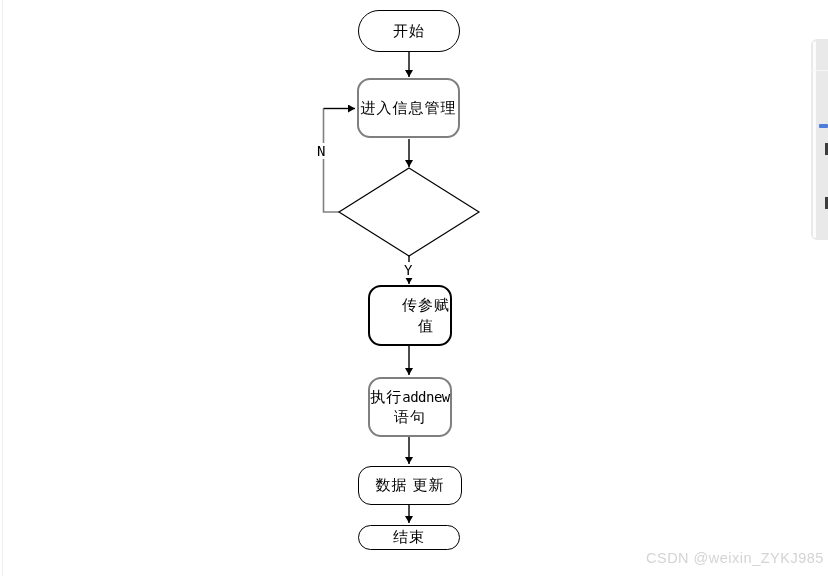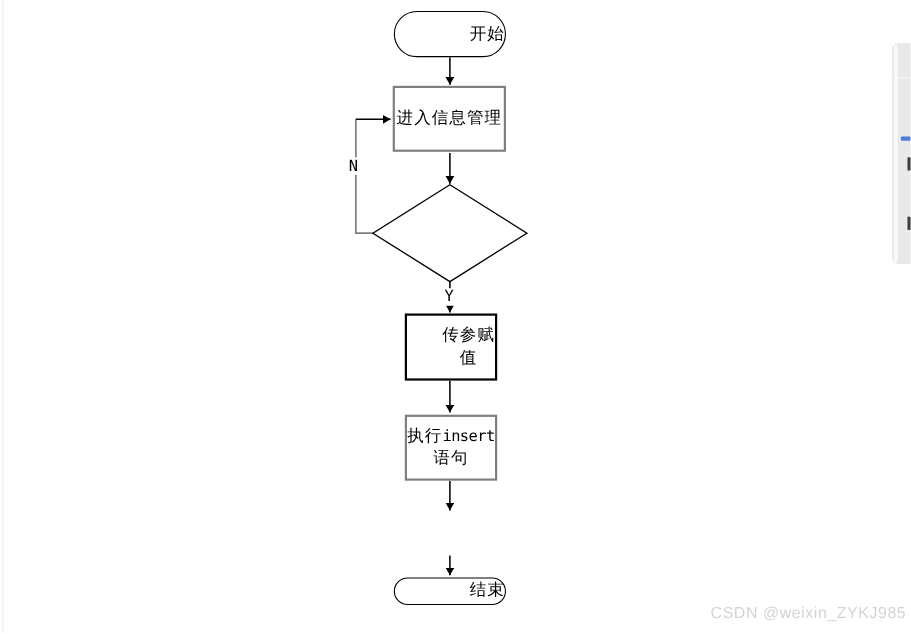--- a/index.html
+++ b/index.html
@@ -7,22 +7,23 @@
     position:relative;width:828px;height:576px;background:#ffffff;
     overflow:hidden;font-family:"Liberation Sans",sans-serif;color:#000;
   }
   .edge-hairline{position:absolute;left:2px;top:0;width:1px;height:576px;background:#eeeeee;}
   svg.connectors{position:absolute;left:0;top:0;width:828px;height:576px;}
 
   .node{
     position:absolute;display:flex;align-items:center;justify-content:center;
     background:#ffffff;font-size:15px;letter-spacing:1px;text-align:center;line-height:1.35;
     box-sizing:border-box;
+    border-radius:13px;
   }
-  .stadium{border:1.5px solid #000000;border-radius:22px;justify-content:flex-end;}
+  .stadium{border:1.5px solid #000000;border-radius:22px;}
   .rect-gray{border:2px solid #7f7f7f;}
   .rect-black{border:2px solid #000000;}
   .rect-thin{border:1px solid #000000;}
 
   .node-start{left:358px;top:10px;width:102px;height:42px;}
   .node-enter{left:357px;top:78px;width:103px;height:60px;}
   .node-assign{left:368px;top:285px;width:84px;height:61px;padding-left:32px;}
   .node-insert{left:368px;top:377px;width:84px;height:60px;flex-direction:column;}
   .node-update{left:358px;top:466px;width:104px;height:39px;}
   .node-end{left:358px;top:525px;width:102px;height:25px;}
@@ -91,24 +92,27 @@
 
 
   <div class="branch-label branch-n">N</div>
   <div class="branch-label branch-y">Y</div>
 
   <div class="node rect-black node-assign">
     <span>传参赋值</span>
   </div>
 
   <div class="node rect-gray node-insert">
-    <span><span>执行</span><span class="mono" style="font-size:14px;">insert</span></span>
+    <span><span>执行</span><span class="mono" style="font-size:14px;">addnew</span></span>
     <span>语句</span>
   </div>
 
+  <div class="node rect-thin node-update">
+    <span>数据 更新</span>
+  </div>
 
   <div class="node stadium node-end">
     <span>结束</span>
   </div>
 
   <div class="side-toolbar">
     <div class="inner-strip"></div>
     <div class="divider"></div>
     <div class="accent-dash"></div>
     <div class="icon-frag frag-1"></div>

